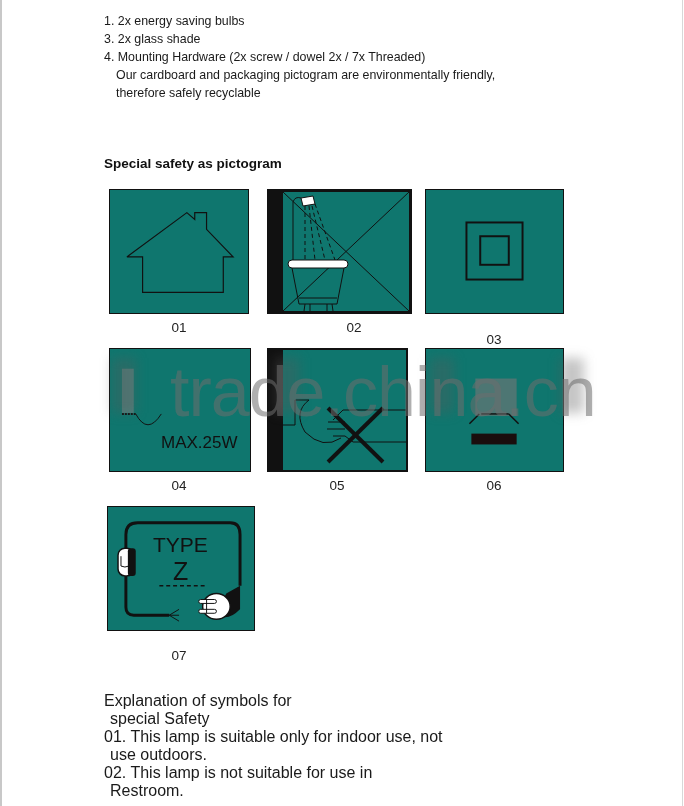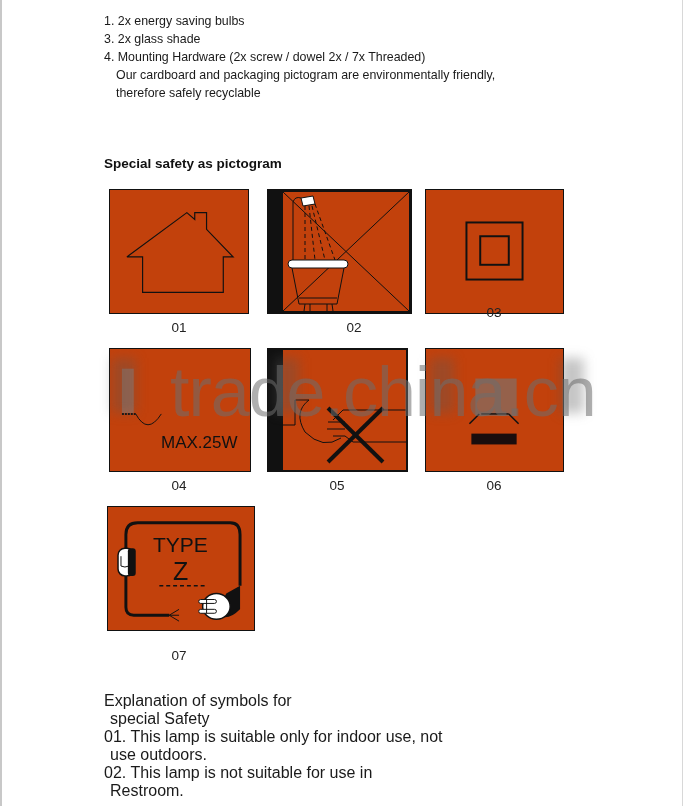--- a/index.html
+++ b/index.html
@@ -4,21 +4,21 @@
 <style>
   html, body { margin:0; padding:0; }
   body { width:684px; height:806px; background:#fff; position:relative; overflow:hidden;
          font-family:"Liberation Sans", sans-serif; color:#1a1a1a; }
   .edge-left { position:absolute; left:0; top:0; width:2px; height:806px; background:#c8c8c8; }
   .edge-right { position:absolute; right:1px; top:0; width:1px; height:806px; background:#d8d8d8; }
   .list { position:absolute; left:104px; top:12px; font-size:12.4px; line-height:18px; }
   .list div { white-space:nowrap; }
   .indent { padding-left:12px; }
   .heading { position:absolute; left:104px; top:156px; font-size:13.5px; font-weight:bold; color:#111; }
-  .picto { position:absolute; border:1.5px solid #111; box-sizing:border-box; background:#c2410c; overflow:hidden; }
+  .picto { position:absolute; border:1.5px solid #111; box-sizing:border-box; background:#0f766e; overflow:hidden; }
   .picto svg { position:absolute; left:0; top:0; width:100%; height:100%; }
   .cap { position:absolute; font-size:13.5px; width:60px; text-align:center; color:#222; }
   .explain { position:absolute; left:104px; top:692px; font-size:16px; line-height:18px; }
   .explain div { white-space:nowrap; }
   .ind1 { padding-left:6px; }
   .watermark { position:absolute; left:100px; top:352px; width:480px; height:70px; pointer-events:none; }
   .wm-text { position:absolute; left:70px; top:0; font-size:70px; color:rgba(110,110,110,0.55); letter-spacing:-1px;
              filter:blur(0.4px); }
   .wm-blur { position:absolute; top:6px; width:24px; height:55px; background:rgba(90,90,90,0.35); filter:blur(6px); }
 </style>
@@ -65,21 +65,21 @@
   </svg>
 </div>
 <div class="cap" style="left:324px;top:320px;">02</div>
 
 <div class="picto" style="left:425px;top:189px;width:139px;height:125px;">
   <svg viewBox="0 0 139 125">
     <rect x="41" y="33" width="57" height="58" fill="none" stroke="#111" stroke-width="2"></rect>
     <rect x="55" y="47" width="29" height="29" fill="none" stroke="#111" stroke-width="2"></rect>
   </svg>
 </div>
-<div class="cap" style="left:464px;top:305px;">03</div>
+<div class="cap" style="left:464px;top:332px;">03</div>
 
 <div class="picto" style="left:109px;top:348px;width:142px;height:124px;">
   <svg viewBox="0 0 142 124">
     <rect x="12" y="20" width="12" height="45" fill="#888" opacity="0.5"></rect>
     <line x1="12" y1="66" x2="26" y2="66" stroke="#111" stroke-width="2" stroke-dasharray="2,1"></line>
     <path d="M26,66 Q38,88 52,66" fill="none" stroke="#111"></path>
   </svg>
   <span style="position:absolute;left:51px;top:84px;font-size:17px;color:#111;">MAX.25W</span>
 </div>
 <div class="cap" style="left:149px;top:478px;">04</div>

